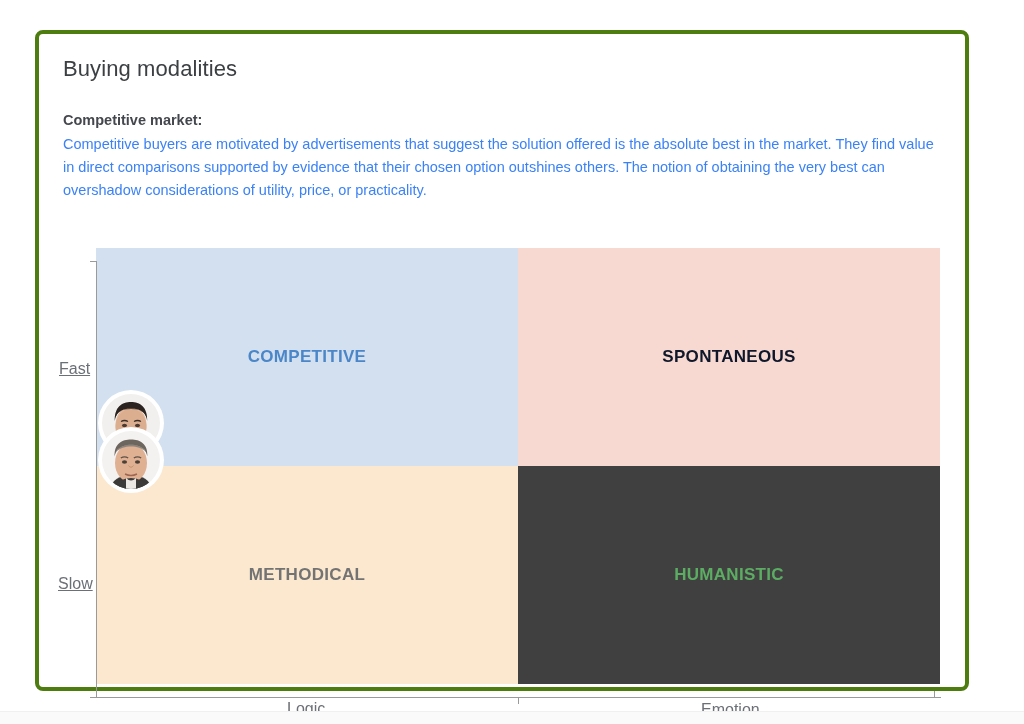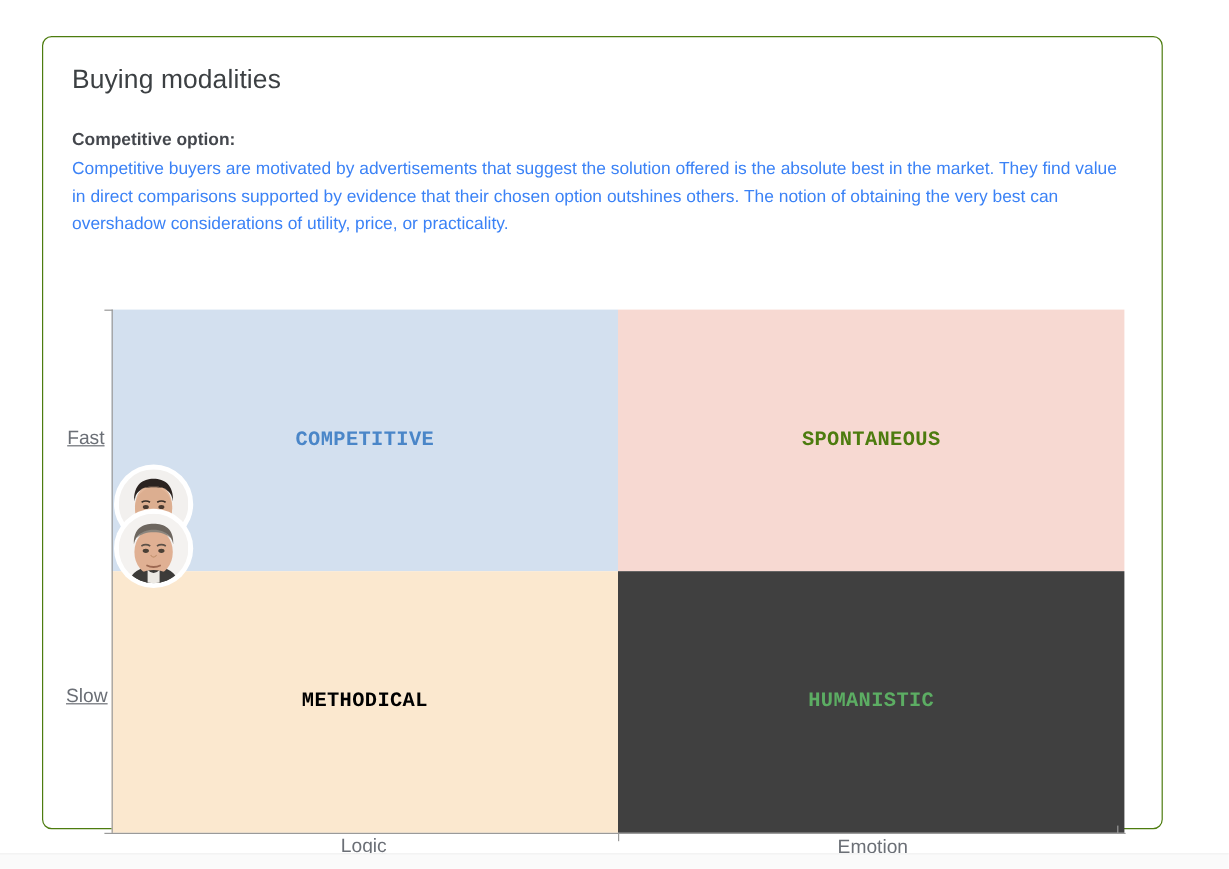--- a/index.html
+++ b/index.html
@@ -28,21 +28,21 @@
     background: #fafafa;
     border-top: 1px solid #f0f0f0;
   }
   .card {
     position: absolute;
     left: 35px;
     top: 30px;
     width: 934px;
     height: 661px;
     background: #ffffff;
-    border: 1px solid #4d7c0f;
+    border: 4px solid #4d7c0f;
     border-radius: 8px;
     box-sizing: border-box;
   }
   .card-title {
     position: absolute;
     left: 24px;
     top: 22px;
     font-size: 22px;
     font-weight: 300;
     color: #3c4043;
@@ -74,24 +74,23 @@
   .chart {
     position: absolute;
     left: 0px;
     top: 150px;
     width: 932px;
     height: 508px;
   }
   .plot {
     position: absolute;
     left: 57px;
-    top: 77px;
+    top: 64px;
     width: 844px;
     height: 436px;
-    font-family: Liberation Mono, monospace;
   }
   .quad {
     position: absolute;
     width: 50%;
     height: 50%;
     box-sizing: border-box;
   }
   .quad-label {
     position: absolute;
     left: 0;
@@ -196,38 +195,38 @@
 </head>
 <body>
 
 <div id="page-root">
 
   <div class="card">
 
     <div class="card-title">Buying modalities</div>
 
     <div class="desc-block">
-      <p class="desc-heading">Competitive option:</p>
+      <p class="desc-heading">Competitive market:</p>
       <p class="desc-body">Competitive buyers are motivated by advertisements that suggest the solution offered is the absolute best in the market. They find value in direct comparisons supported by evidence that their chosen option outshines others. The notion of obtaining the very best can overshadow considerations of utility, price, or practicality.</p>
     </div>
 
     <div class="chart">
 
       <div class="plot">
 
         <div class="quad q-tl" style="background:#d3e0ef;">
           <div class="quad-label" style="color:#4a86c8;">COMPETITIVE</div>
         </div>
 
         <div class="quad q-tr" style="background:#f7d9d2;">
-          <div class="quad-label" style="color:#4d7c0f;">SPONTANEOUS</div>
+          <div class="quad-label" style="color:#0f172a;">SPONTANEOUS</div>
         </div>
 
         <div class="quad q-bl" style="background:#fbe8cf;">
-          <div class="quad-label" style="color:#000000;">METHODICAL</div>
+          <div class="quad-label" style="color:#737373;">METHODICAL</div>
         </div>
 
         <div class="quad q-br" style="background:#404040;">
           <div class="quad-label" style="color:#5cad63;">HUMANISTIC</div>
         </div>
 
       </div>
 
       <div class="axis-y"></div>
       <div class="axis-x"></div>

